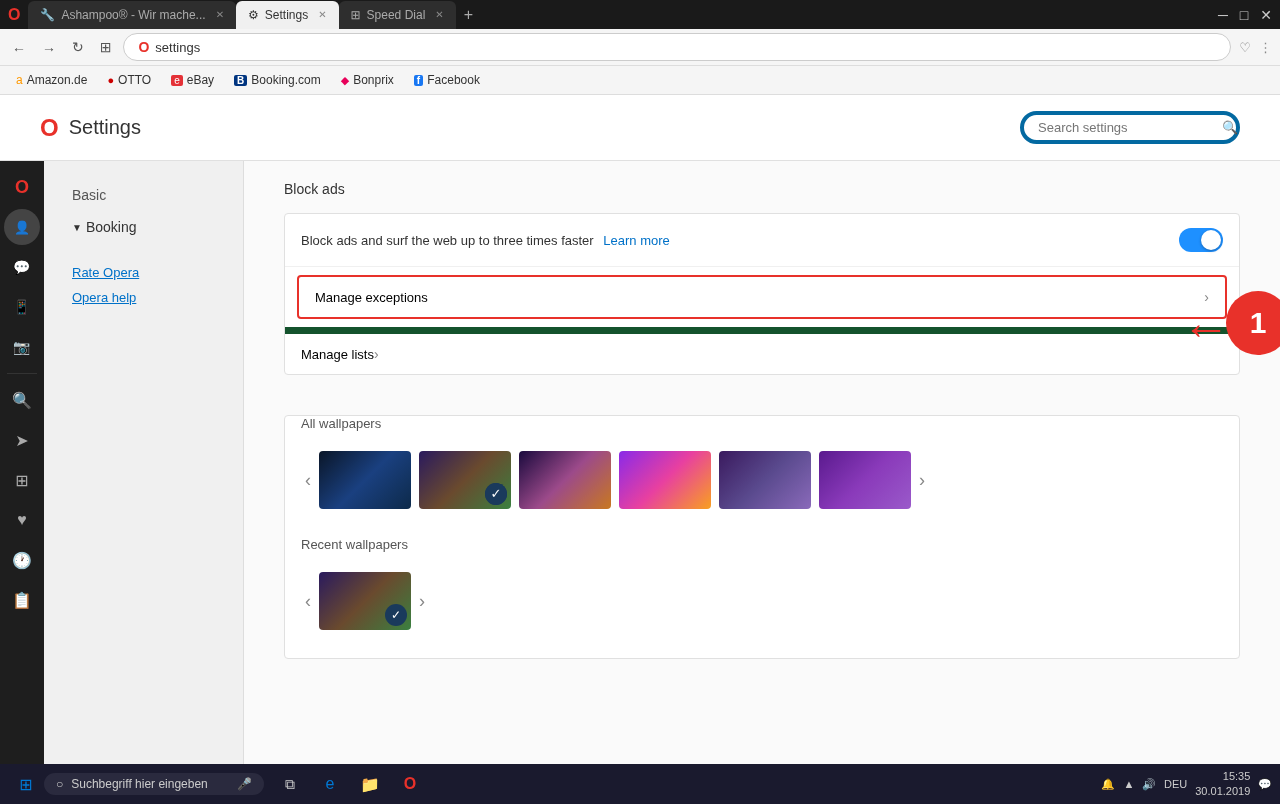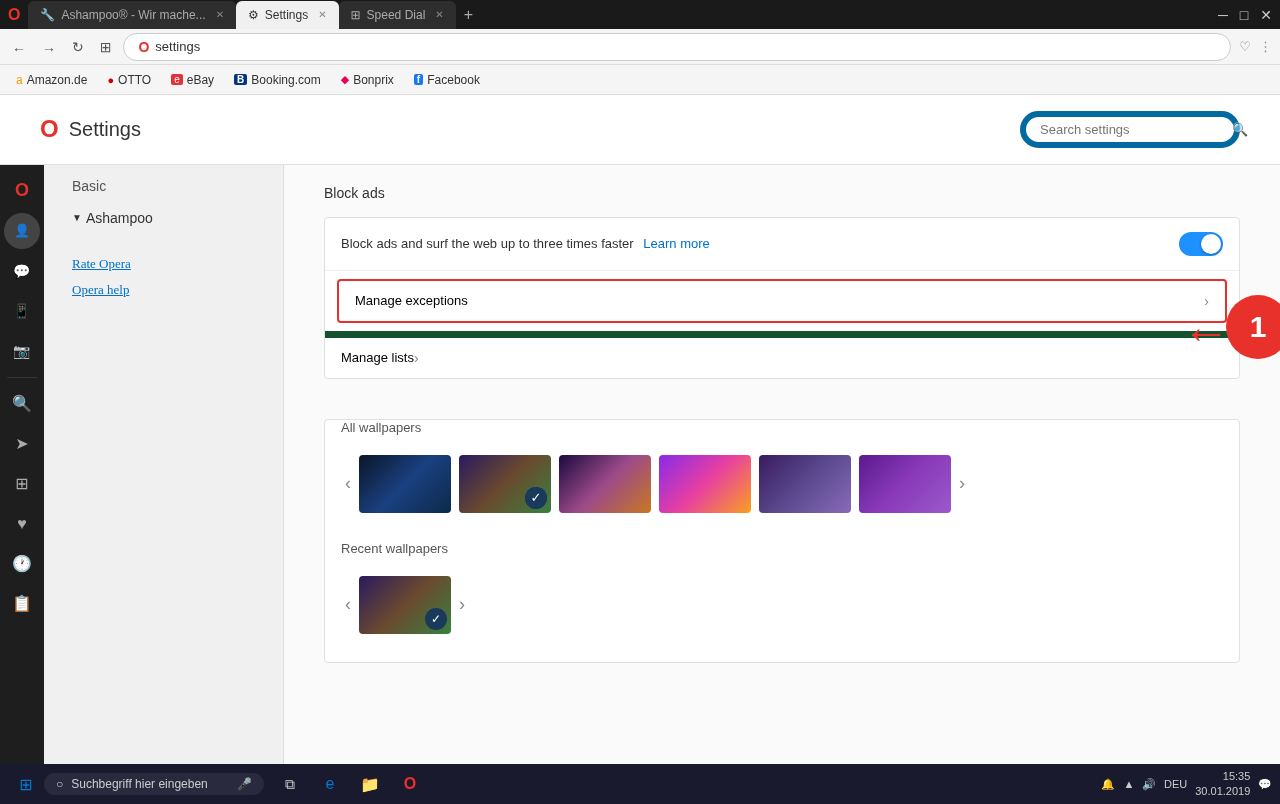--- a/index.html
+++ b/index.html
@@ -86,35 +86,35 @@
     .sidebar-icon {
       width: 36px; height: 36px;
       display: flex; align-items: center; justify-content: center;
       border-radius: 50%; cursor: pointer; color: #aaa; font-size: 16px;
     }
     .sidebar-icon.active-sidebar { background: #444; }
     .sidebar-icon.opera-logo { color: #e8312a; }
 
     
     .settings-nav {
-      width: 240px;
+      width: 200px;
       background: #f0f0f0;
-      padding: 7px 16px;
+      padding: 20px 16px;
       border-right: 1px solid #ddd;
     }
     .settings-nav-item {
       padding: 6px 12px;
       border-radius: 4px;
       cursor: pointer;
       font-size: 14px;
       color: #333;
       margin-bottom: 2px;
     }
     .settings-nav-item.section-label { font-weight: normal; color: #555; }
-    .settings-nav-link { color: #0071c8; cursor: pointer; padding: 4px 12px; display: block; font-size: 13px; margin-bottom: 2px; font-family: Liberation Serif, serif; }
+    .settings-nav-link { color: #0071c8; cursor: pointer; padding: 4px 12px; display: block; font-size: 13px; margin-bottom: 2px; }
     .advanced-section { margin-top: 4px; }
     .advanced-header {
       display: flex; align-items: center; gap: 4px;
       padding: 6px 12px; cursor: pointer; font-size: 14px; color: #333;
     }
 
     
     .settings-content {
       flex: 1;
       background: #fafafa;
@@ -233,22 +233,22 @@
       border-bottom: 1px solid #e0e0e0;
       display: flex;
       align-items: center;
       justify-content: space-between;
     }
     .settings-title-area { display: flex; align-items: center; gap: 10px; }
     .settings-opera-icon { color: #e8312a; font-size: 24px; font-weight: bold; }
     .settings-page-title { font-size: 20px; color: #333; font-weight: 400; }
     .search-settings-box {
       display: flex; 
-      border: 6px solid #0369a1; border-radius: 20px;
-      padding: 5px 14px; gap: 16px; background: #fff;
+      border: 4px solid #0369a1; border-radius: 20px;
+      padding: 5px 14px; gap: 8px; background: #fff;
       width: 220px;
     }
     .search-settings-input { border: none; outline: none; font-size: 13px; color: #333; flex: 1; background: transparent; }
 
     
     .taskbar {
       position: fixed;
       bottom: 0; left: 0; right: 0;
       height: 40px;
       background: #1a1a2e;
@@ -384,21 +384,21 @@
       <div class="sidebar-icon">♥</div>
       <div class="sidebar-icon">🕐</div>
       <div class="sidebar-icon">📋</div>
     </div>
 
     <div class="settings-nav">
       <div class="settings-nav-item section-label">Basic</div>
       <div class="advanced-section">
         <div class="advanced-header">
           <span style="font-size:10px;">▼</span>
-          <span>Ashampoo</span>
+          <span>Booking</span>
         </div>
       </div>
       <div style="margin-top: 20px;">
         <a class="settings-nav-link" href="#">Rate Opera</a>
         <a class="settings-nav-link" href="#">Opera help</a>
       </div>
     </div>
 
     <div class="settings-content" style="position:relative;">
 

